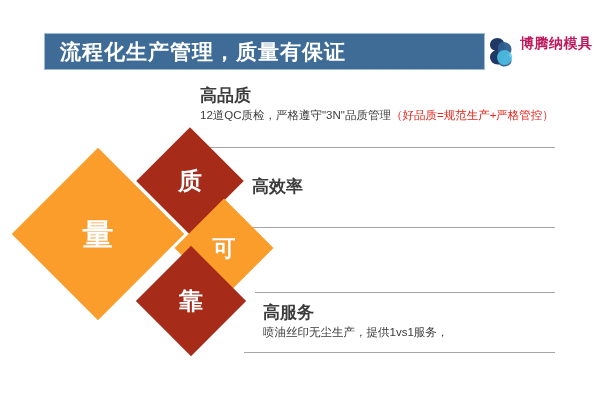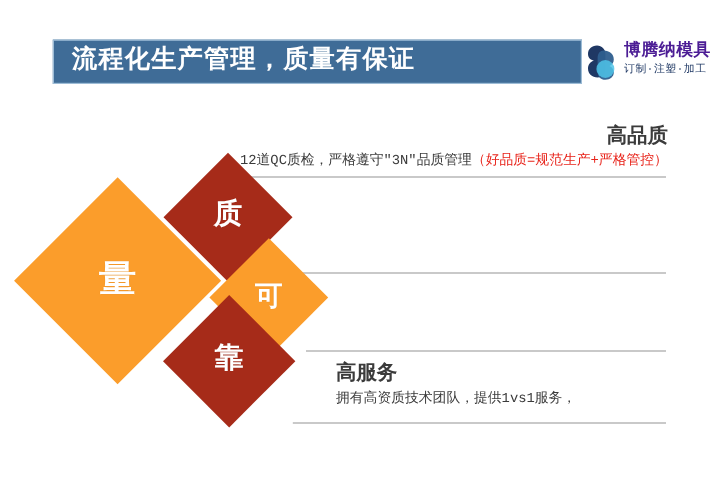--- a/index.html
+++ b/index.html
@@ -6,21 +6,21 @@
     margin: 0;
     padding: 0;
     background: #ffffff;
   }
   #page {
     position: relative;
     width: 600px;
     height: 388px;
     background: #ffffff;
     overflow: hidden;
-    font-family: Liberation Mono, monospace;
+    font-family: Liberation Sans, sans-serif;
   }
 
   
   #header-bar {
     position: absolute;
     left: 44px;
     top: 33px;
     width: 441px;
     height: 37px;
     background: #3F6C97;
@@ -58,21 +58,21 @@
   }
   #logo-text {
     position: absolute;
     left: 33px;
     top: 1px;
     width: 76px;
   }
   #logo-name {
     font-size: 14px;
     font-weight: bold;
-    color: #4c1d95;
+    color: #be185d;
     letter-spacing: 0.5px;
     line-height: 18px;
     white-space: nowrap;
   }
   #logo-tagline {
     font-size: 9px;
     color: #1F3864;
     letter-spacing: 0.5px;
     line-height: 13px;
     white-space: nowrap;
@@ -154,51 +154,50 @@
   .feature-desc .accent {
     color: #E8231A;
   }
   .rule {
     position: absolute;
     height: 1px;
     background: #A6A6A6;
     z-index: 1;
   }
 
-  #feature-1 { left: 200px; top: 104px; text-align: right; }
+  #feature-1 { left: 200px; top: 85px; }
   #rule-1 { left: 193px; top: 147px; width: 362px; }
 
   #feature-2 { left: 252px; top: 176px; }
   #rule-2 { left: 245px; top: 227px; width: 310px; }
 
   #feature-3 { left: 263px; top: 241px; }
   #rule-3 { left: 255px; top: 292px; width: 300px; }
 
-  #feature-4 { left: 263px; top: 302px; margin-left: 17px; }
+  #feature-4 { left: 263px; top: 302px; }
   #rule-4 { left: 244px; top: 352px; width: 311px; }
 </style>
 </head>
 <body>
 
 <div id="page">
 
   <div id="header-bar"></div>
   <div id="header-title">流程化生产管理，质量有保证</div>
 
   <div id="logo">
     <div id="logo-mark">
       <svg width="30" height="32" viewBox="0 0 30 32" xmlns="http://www.w3.org/2000/svg">
         <path d="M10.5 2 C6 2 3 5 3 9 C3 12 5 14 8 14.5 C5 15.5 3 18 3 21 C3 25.5 6.5 28.5 11 28.5 C15 28.5 17.5 26 17.5 22 L17.5 9 C17.5 5 14.5 2 10.5 2 Z" fill="#1F3864"></path>
         <path d="M16 6 C21 6 24.5 9 24.5 13.5 C24.5 16 23 18 21 19 C23 20 24.5 22 24.5 24.5 C24.5 28 21.5 30.5 17.5 30.5 C13.5 30.5 11 28 11 24 L11 12.5 C11 8.5 13 6 16 6 Z" fill="#2E5E8E" opacity="0.95"></path>
         <circle cx="17.5" cy="21.5" r="7.5" fill="#4FC3E8" opacity="0.85"></circle>
       </svg>
     </div>
     <div id="logo-text">
       <div id="logo-name">博腾纳模具</div>
-      <div id="logo-tagline">订制·注塑·加工</div>
     </div>
   </div>
 
   <div class="diamond" id="diamond-liang">
     <span class="diamond-label">量</span>
   </div>
   <div class="diamond" id="diamond-zhi">
     <span class="diamond-label">质</span>
   </div>
   <div class="diamond" id="diamond-ke">
@@ -211,25 +210,26 @@
   <div class="rule" id="rule-1"></div>
   <div class="feature" id="feature-1">
     <div class="feature-title">高品质</div>
     <div class="feature-desc">
       <span>12道QC质检，严格遵守"3N"品质管理</span><span class="accent">（好品质=规范生产+严格管控）</span>
     </div>
   </div>
 
   <div class="rule" id="rule-2"></div>
   <div class="feature" id="feature-2">
+    <div class="feature-title">高效率</div>
   </div>
 
   <div class="rule" id="rule-3"></div>
 
   <div class="rule" id="rule-4"></div>
   <div class="feature" id="feature-4">
     <div class="feature-title">高服务</div>
     <div class="feature-desc">
-      <span>拥有高资质技术团队，提供1vs1服务，</span><span class="accent"></span>
+      <span>喷油丝印无尘生产，提供1vs1服务，</span><span class="accent"></span>
     </div>
   </div>
 
 </div>
 
 </body></html>

